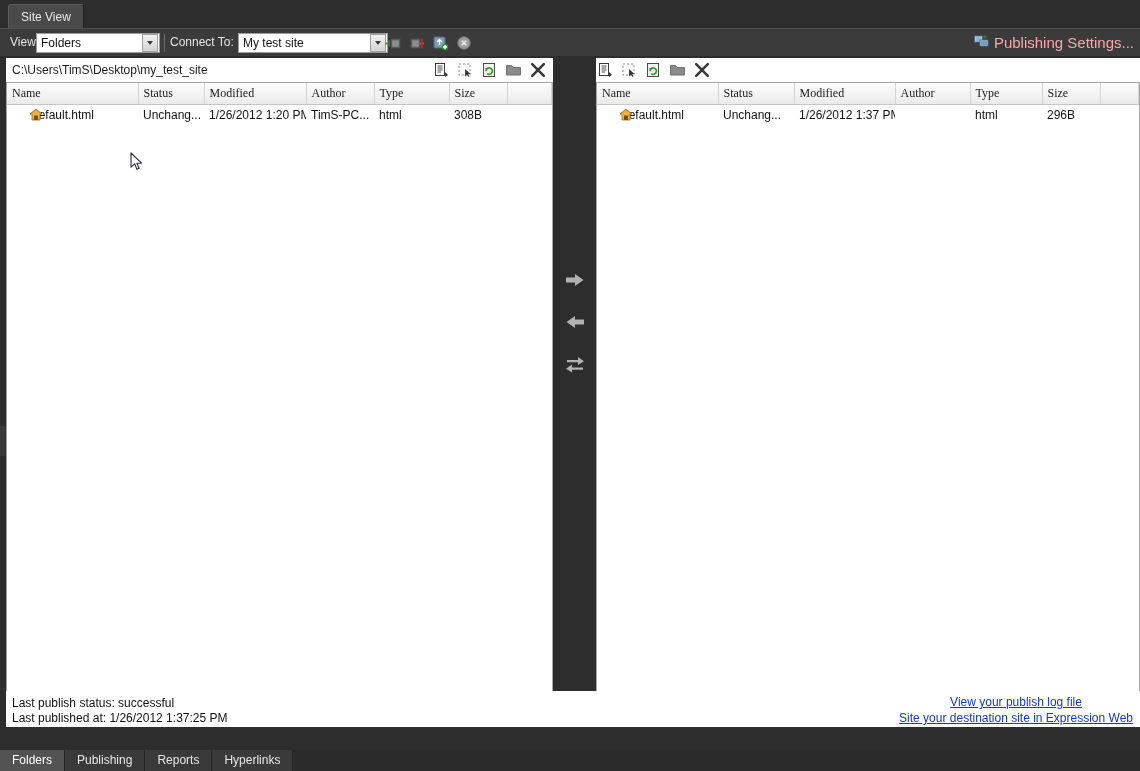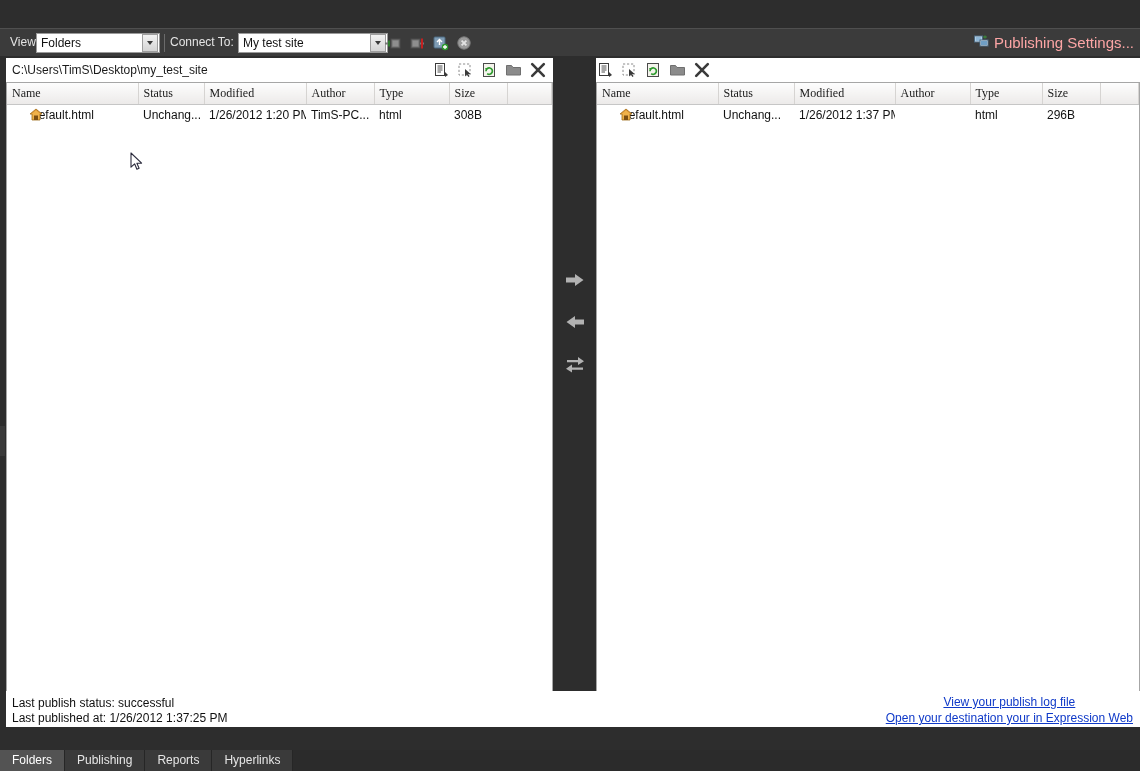--- a/index.html
+++ b/index.html
@@ -166,20 +166,23 @@
     position: absolute; left: 0; top: 370px; width: 5px; height: 30px;
     background: #3a3a3a; cursor: default;
   }
   .cursor-arrow { position: absolute; pointer-events: none; }
 </style>
 </head>
 <body>
 
 <div id="app">
 
+  <div class="tabstrip">
+    <div class="tab-siteview">Site View</div>
+  </div>
 
   <div class="toolbar">
 
     <span class="tb-label" style="left:10px;">View</span>
 
     <div class="combo" style="left:36px; width:124px;">
       <span class="val">Folders</span>
       <span class="arrowbtn">
           <i class="tri"></i>
         </span>
@@ -438,21 +441,21 @@
         </tbody>
       </table>
     </div>
   </div>
 
   <div class="statusarea">
     <span class="statusline" style="top:5px;">Last publish status: successful</span>
     <span class="statusline" style="top:20px;">Last published at: 1/26/2012 1:37:25 PM</span>
     <span class="links" style="top:4px;">
       <a>View your publish log file</a>
-      <a style="margin-top:2px;">Open your destination your in Expression Web</a>
+      <a style="margin-top:2px;">Site your destination site in Expression Web</a>
     </span>
   </div>
 
   <div class="bottomtabs">
     <div class="btab active">Folders</div>
     <div class="btab">Publishing</div>
     <div class="btab">Reports</div>
     <div class="btab">Hyperlinks</div>
   </div>
 

